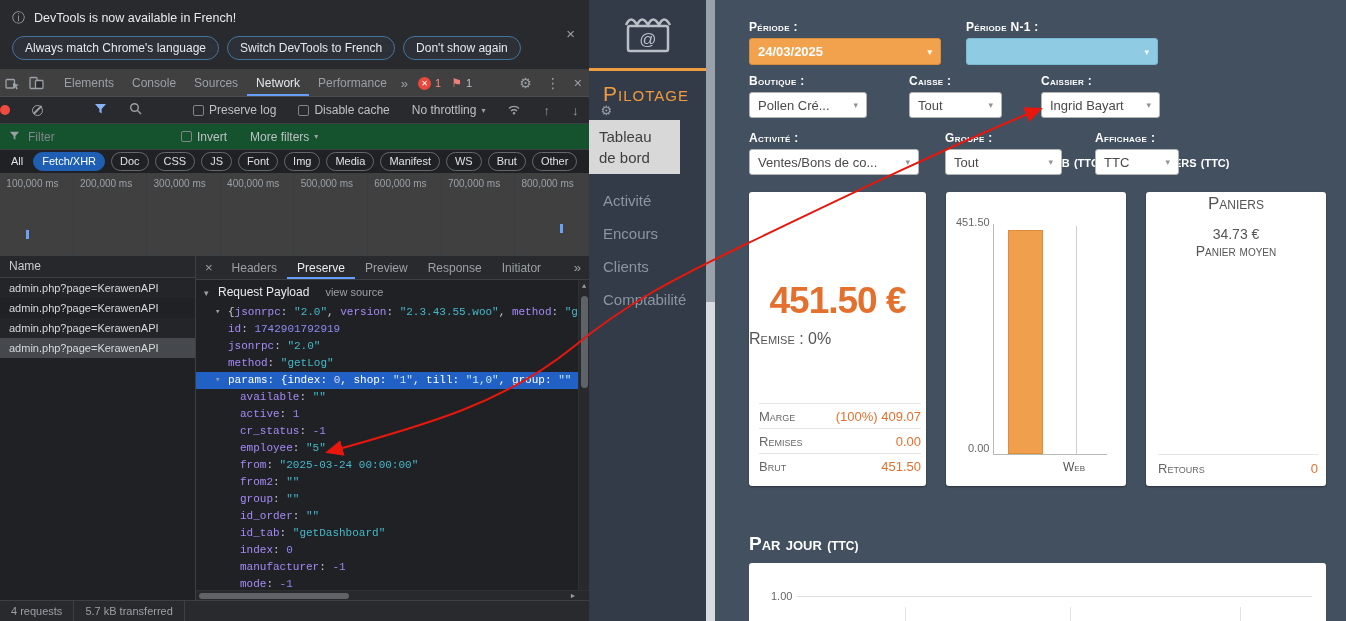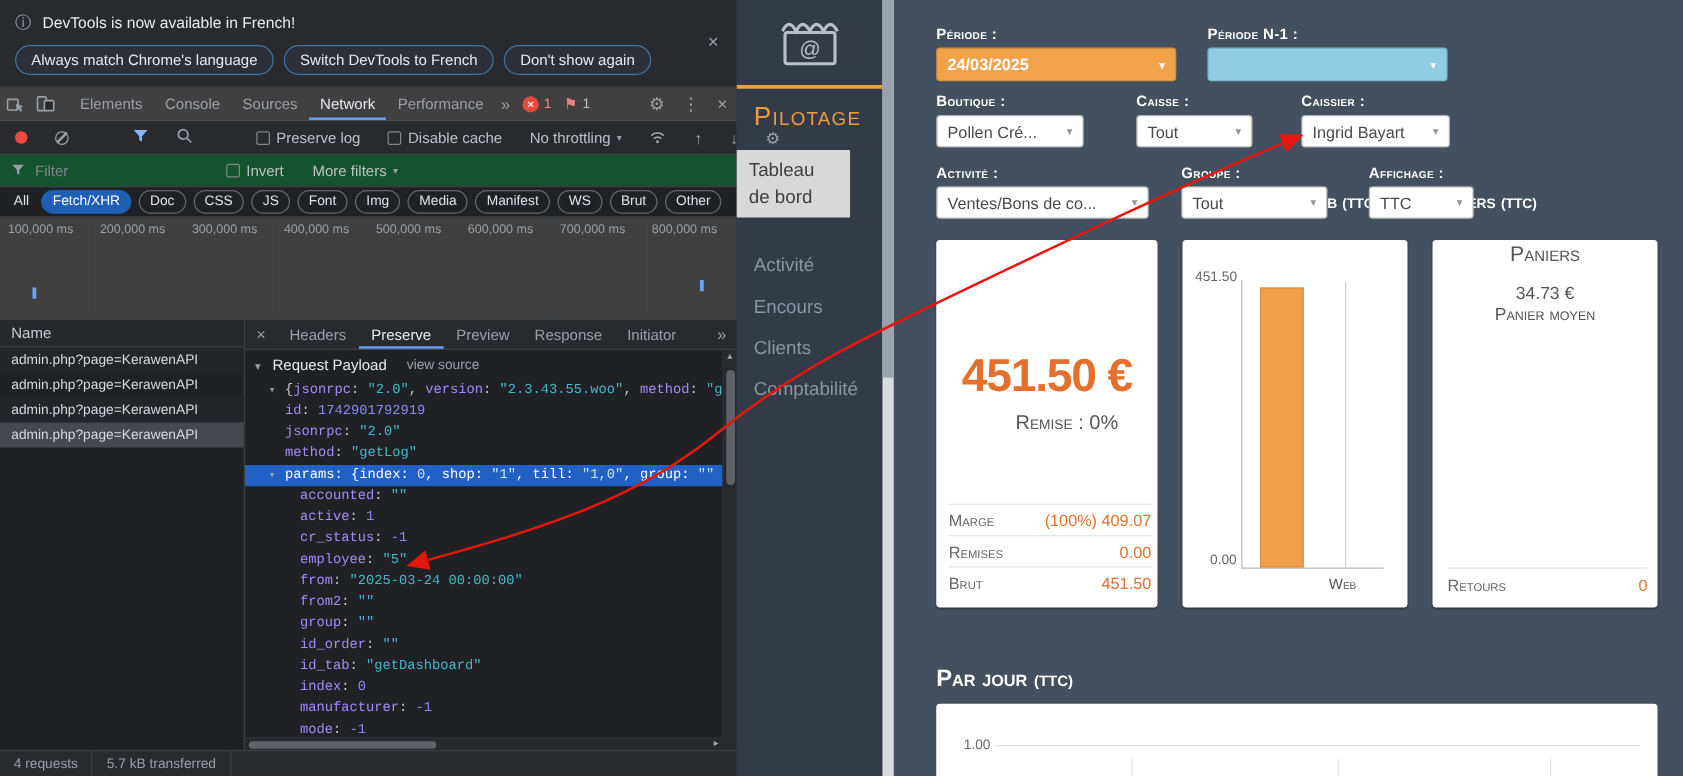--- a/index.html
+++ b/index.html
@@ -22,21 +22,21 @@
   .dtab.active{color:#e4e7eb;box-shadow:inset 0 -2px 0 #669df6;}
   .moretabs{display:flex;align-items:center;padding:0 5px;font-size:13px;}
   .badge{display:flex;align-items:center;gap:4px;padding:0 5px;}
   .berr{width:13px;height:13px;border-radius:50%;background:#e9493c;color:#fff;font-size:8px;display:flex;align-items:center;justify-content:center;}
   .bcnt{color:#f28b82;font-size:11px;}
   .bflag{color:#ee7e79;font-size:12px;}
   .bcnt2{color:#bdc1c6;font-size:11px;}
   .tb-right{margin-left:auto;display:flex;align-items:center;}
   .tb-right span{padding:0 7px;font-size:14px;color:#9aa0a6;}
 
-  .nettools{height:27px;background:#292a2d;border-bottom:1px solid #3c4043;display:flex;align-items:center;padding:0 12px;color:#bdc1c6;gap:22px;flex:none;}
+  .nettools{height:27px;background:#292a2d;border-bottom:1px solid #3c4043;display:flex;align-items:center;padding:0 0;color:#bdc1c6;gap:22px;flex:none;}
   .rec{width:10px;height:10px;border-radius:50%;background:#ef4b40;flex:none;}
   .clear-ic{width:11px;height:11px;border:1.5px solid #9aa0a6;border-radius:50%;position:relative;flex:none;}
   .clear-ic::after{content:"";position:absolute;left:-1px;top:3.5px;width:11px;height:1.5px;background:#9aa0a6;transform:rotate(-45deg);}
   .chk{display:flex;align-items:center;gap:5px;font-size:12px;white-space:nowrap;}
   .box{width:11px;height:11px;border:1px solid #80858a;border-radius:2px;flex:none;}
   .throttle{display:flex;align-items:center;gap:5px;font-size:12px;white-space:nowrap;}
   .car-s{font-size:8px;color:#9aa0a6;}
   .ic-txt{color:#9aa0a6;font-size:13px;}
   .push-r{margin-left:auto;}
 
@@ -90,21 +90,21 @@
   .statusbar{height:21px;flex:none;background:#292a2d;border-top:1px solid #3c4043;display:flex;align-items:center;font-size:11px;color:#9aa0a6;}
   .sb-item{padding:0 11px;border-right:1px solid #3c4043;height:100%;display:flex;align-items:center;white-space:nowrap;}
 
   
   .app{position:absolute;left:589px;top:0;width:757px;height:621px;background:#43505f;overflow:hidden;}
   .sidebar{position:absolute;left:0;top:0;width:117px;height:621px;background:#333b48;}
   .logo{margin:10px auto 12px;width:60px;height:46px;display:flex;align-items:center;justify-content:center;}
   .brand{border-top:3px solid #ef9d3e;padding:11px 0 10px 14px;color:#f09c3e;font-size:21px;font-variant:small-caps;letter-spacing:1px;}
   .menu{display:flex;flex-direction:column;margin-top:4px;}
   .mitem{padding:8px 14px;color:#8b95a3;font-size:15px;}
-  .mitem.active{background:#d8d8d8;color:#3e3e3e;margin:0 26px 22px 0;padding:6px 10px;line-height:1.4;}
+  .mitem.active{background:#d8d8d8;color:#3e3e3e;margin:0 26px 10px 0;padding:6px 10px;line-height:1.4;}
   .pagescroll{position:absolute;left:117px;top:0;width:9px;height:621px;background:#d9dcdf;}
   .psthumb{position:absolute;left:0;top:0;width:9px;height:302px;background:#99a1aa;}
   .main{position:absolute;left:126px;top:0;width:631px;height:621px;}
 
   .fgroup{position:absolute;z-index:3;}
   .flabel{font-variant:small-caps;font-weight:bold;color:#fff;font-size:12px;letter-spacing:.3px;white-space:nowrap;}
   .dd{margin-top:4px;height:27px;border-radius:3px;display:flex;align-items:center;justify-content:space-between;padding:0 8px;font-size:13px;white-space:nowrap;overflow:hidden;}
   .dd.orange{background:#f2a24d;border:1px solid #db8f3c;color:#fff;font-weight:bold;}
   .dd.blue{background:#8fcbe2;border:1px solid #7cb9d2;color:#fff;}
   .dd.white{background:#fff;border:1px solid #b3b3b3;color:#4a4a4a;height:26px;}
@@ -122,21 +122,21 @@
   .hidden-h{position:absolute;top:153px;z-index:2;color:#fff;font-variant:small-caps;font-weight:bold;font-size:15px;white-space:nowrap;}
   .hidden-h .unit{font-size:11px;}
   .hh-ca{left:300px;}
   .hh-pan{left:430px;}
 
   .card{position:absolute;top:192px;height:294px;background:#fff;border-radius:3px;box-shadow:0 1px 2px rgba(0,0,0,.35);z-index:1;}
   .card1{left:34px;width:177px;}
   .card2{left:231px;width:180px;}
   .card3{left:431px;width:180px;}
   .big-amt{margin-top:88px;text-align:center;color:#e4702e;font-size:37px;font-weight:bold;letter-spacing:-1px;}
-  .remise{text-align:center;font-variant:small-caps;color:#555;font-size:16px;margin-top:8px;margin-left:32px;}
+  .remise{text-align:left;font-variant:small-caps;color:#555;font-size:16px;margin-top:8px;}
   .stat-table{position:absolute;left:10px;right:5px;bottom:8px;}
   .srow{display:flex;justify-content:space-between;align-items:center;border-top:1px solid #e4e4e4;padding:5px 0 4px;font-size:13px;}
   .srow .sl{font-variant:small-caps;color:#666;}
   .srow .sv{color:#e4702e;white-space:nowrap;}
   .ylab{position:absolute;font-size:11px;color:#666;}
   .yl-top{left:10px;top:24px;}
   .yl-bot{left:22px;top:250px;}
   .axis-v{position:absolute;left:47px;top:32px;width:1px;height:231px;background:#b9b9b9;}
   .axis-h{position:absolute;left:47px;top:262px;width:114px;height:1px;background:#b9b9b9;}
   .wbar{position:absolute;left:62px;top:38px;width:35px;height:224px;background:#f0a04c;border:1px solid #de8e3b;}
@@ -329,21 +329,21 @@
           <span class="tri">▾</span>
           <span>Request Payload</span>
           <span class="vsrc">view source</span>
         </div>
         <div class="ptree">
             <div class="prow" style="padding-left: 32px;"><span class="tri" style="left:19px">▾</span><span class="pu">{</span><span class="ke">jsonrpc</span><span class="pu">: </span><span class="st">"2.0"</span><span class="pu">, </span><span class="ke">version</span><span class="pu">: </span><span class="st">"2.3.43.55.woo"</span><span class="pu">, </span><span class="ke">method</span><span class="pu">: </span><span class="st">"ge</span></div>
             <div class="prow" style="padding-left: 32px;"><span class="ke">id</span><span class="pu">: </span><span class="nu">1742901792919</span></div>
             <div class="prow" style="padding-left: 32px;"><span class="ke">jsonrpc</span><span class="pu">: </span><span class="st">"2.0"</span></div>
             <div class="prow" style="padding-left: 32px;"><span class="ke">method</span><span class="pu">: </span><span class="st">"getLog"</span></div>
             <div class="prow sel" style="padding-left: 32px;"><span class="tri" style="left:19px">▾</span><span class="ke">params</span><span class="pu">: </span><span class="pu">{</span><span class="ke">index</span><span class="pu">: </span><span class="nu">0</span><span class="pu">, </span><span class="ke">shop</span><span class="pu">: </span><span class="st">"1"</span><span class="pu">, </span><span class="ke">till</span><span class="pu">: </span><span class="st">"1,0"</span><span class="pu">, </span><span class="ke">group</span><span class="pu">: </span><span class="st">""</span></div>
-            <div class="prow" style="padding-left: 44px;"><span class="ke">accounted</span><span class="pu">: </span><span class="st">""</span></div>
+            <div class="prow" style="padding-left: 44px;"><span class="ke">available</span><span class="pu">: </span><span class="st">""</span></div>
             <div class="prow" style="padding-left: 44px;"><span class="ke">active</span><span class="pu">: </span><span class="nu">1</span></div>
             <div class="prow" style="padding-left: 44px;"><span class="ke">cr_status</span><span class="pu">: </span><span class="nu">-1</span></div>
             <div class="prow" style="padding-left: 44px;"><span class="ke">employee</span><span class="pu">: </span><span class="st">"5"</span></div>
             <div class="prow" style="padding-left: 44px;"><span class="ke">from</span><span class="pu">: </span><span class="st">"2025-03-24 00:00:00"</span></div>
             <div class="prow" style="padding-left: 44px;"><span class="ke">from2</span><span class="pu">: </span><span class="st">""</span></div>
             <div class="prow" style="padding-left: 44px;"><span class="ke">group</span><span class="pu">: </span><span class="st">""</span></div>
             <div class="prow" style="padding-left: 44px;"><span class="ke">id_order</span><span class="pu">: </span><span class="st">""</span></div>
             <div class="prow" style="padding-left: 44px;"><span class="ke">id_tab</span><span class="pu">: </span><span class="st">"getDashboard"</span></div>
             <div class="prow" style="padding-left: 44px;"><span class="ke">index</span><span class="pu">: </span><span class="nu">0</span></div>
             <div class="prow" style="padding-left: 44px;"><span class="ke">manufacturer</span><span class="pu">: </span><span class="nu">-1</span></div>

